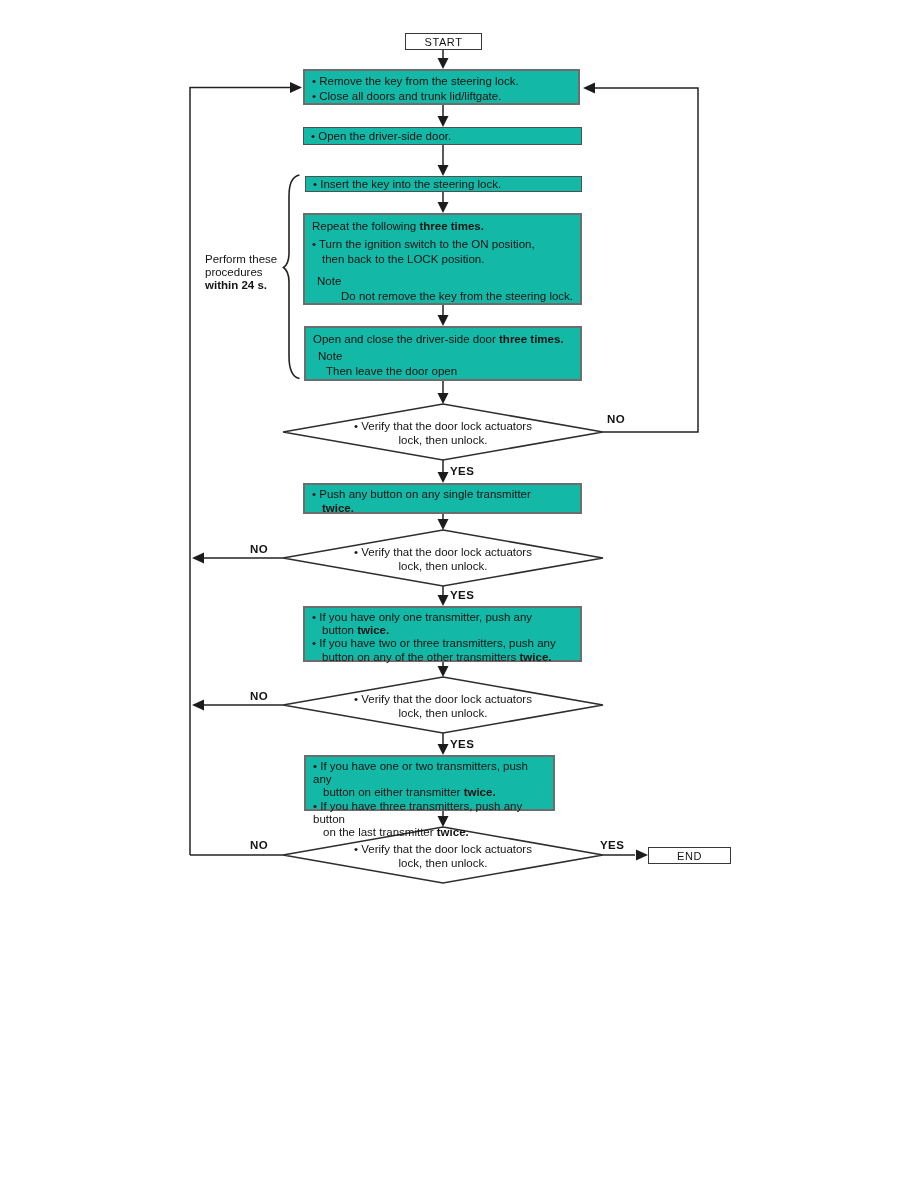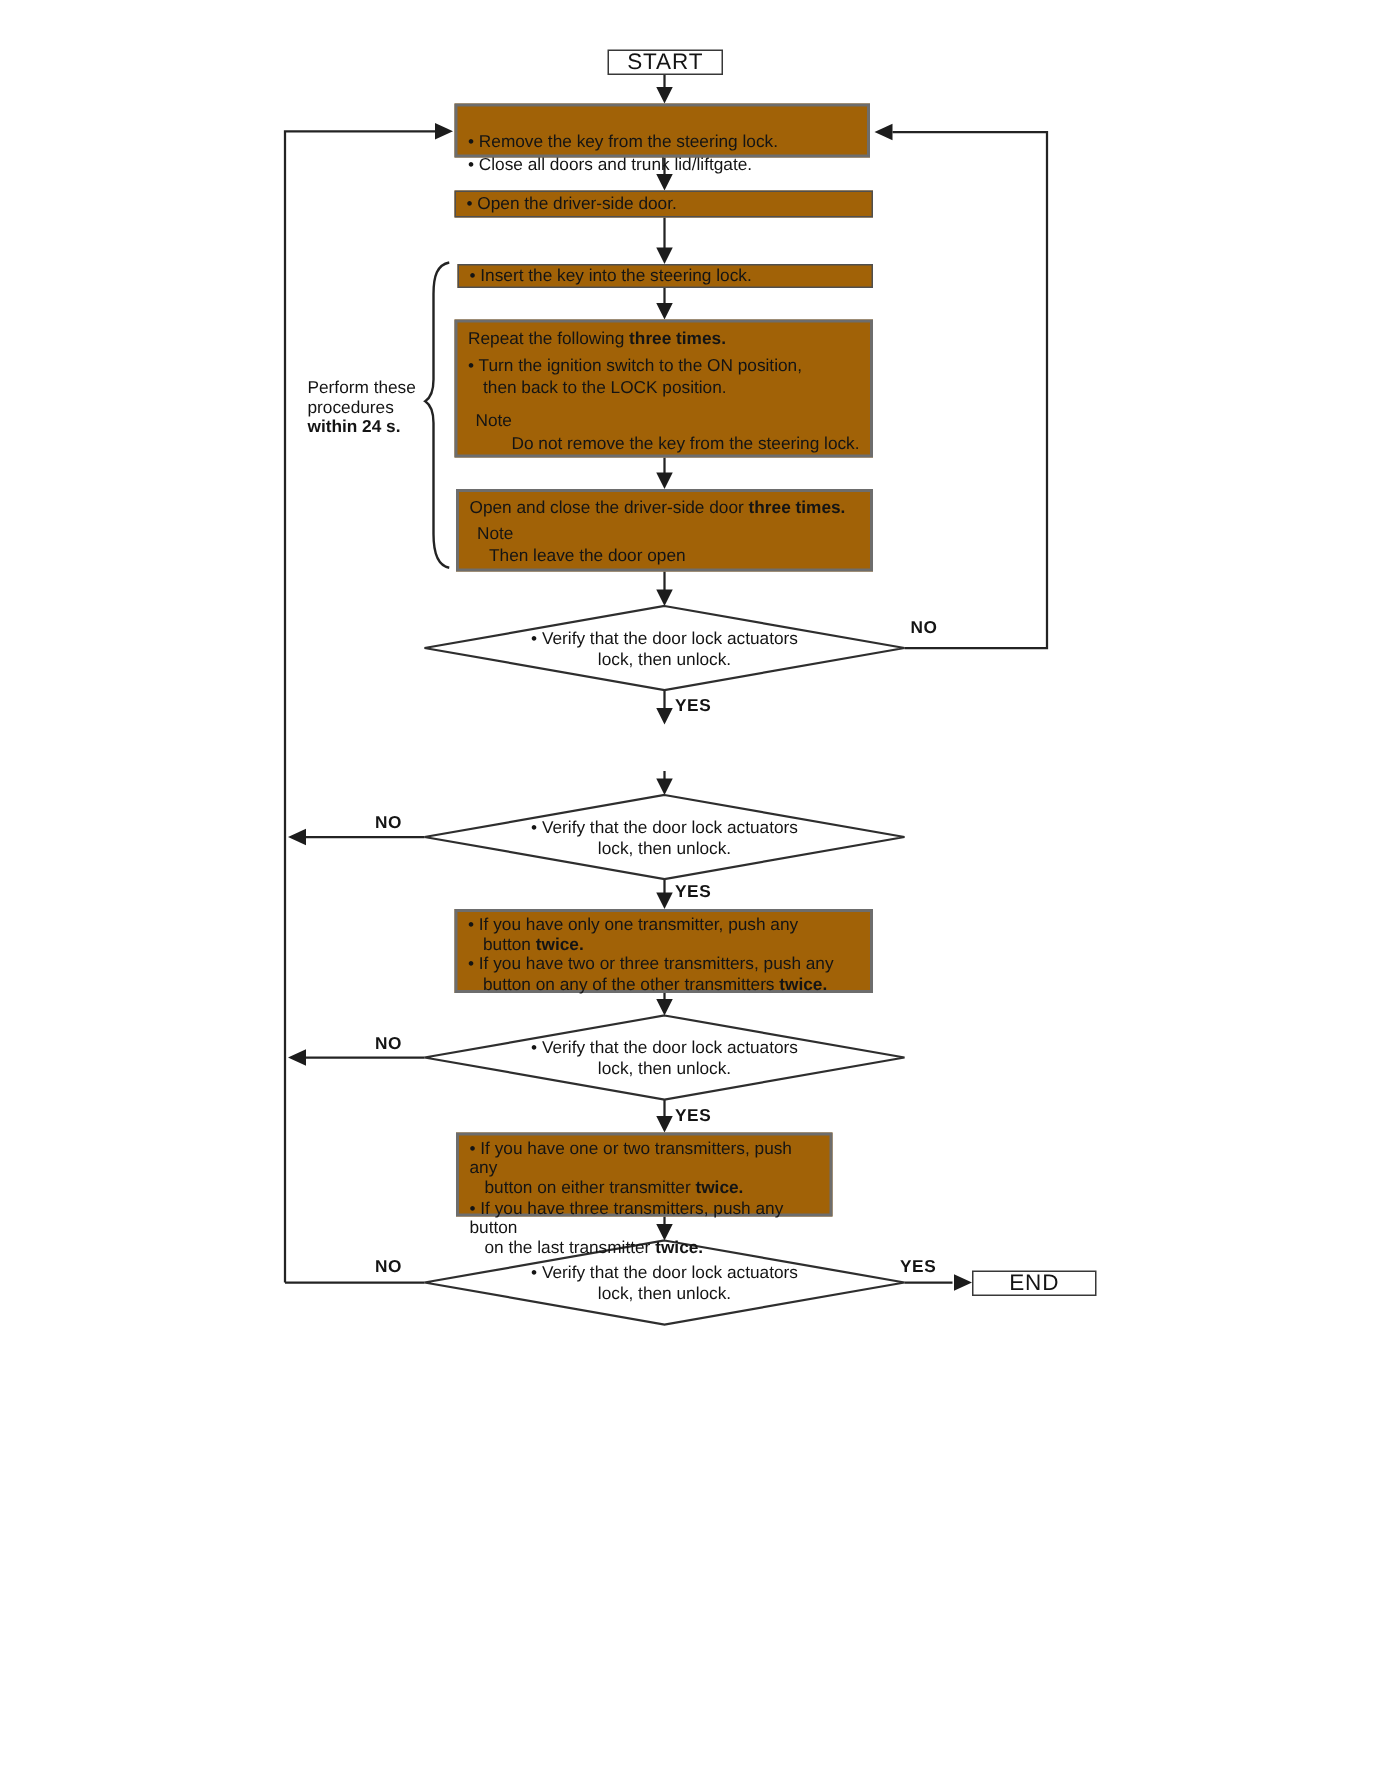--- a/index.html
+++ b/index.html
@@ -1,23 +1,23 @@
 <!DOCTYPE html>
 <html><head>
 <meta charset="utf-8">
 <style>
   html,body{margin:0;padding:0;background:#fff;}
   .canvas{position:relative;width:918px;height:1188px;background:#ffffff;overflow:hidden;
           font-family:"Liberation Sans","DejaVu Sans",sans-serif;color:#111;}
   svg.wires{position:absolute;left:0;top:0;width:918px;height:1188px;}
-  .pbox{position:absolute;background:#a16207;border:2px solid #6d6d6d;box-sizing:border-box;
-        font-size:11.5px;line-height:15px;color:#141414;padding:17px 6px 0 7px;}
+  .pbox{position:absolute;background:#14b8a6;border:2px solid #6d6d6d;box-sizing:border-box;
+        font-size:11.5px;line-height:15px;color:#141414;padding:3px 6px 0 7px;}
   .pbox.thin{border-width:1.6px;border-color:#4f4f4f;}
   .terminal{position:absolute;background:#fff;border:1.5px solid #383838;box-sizing:border-box;
-        font-size:15px;letter-spacing:.6px;color:#141414;display:flex;align-items:center;justify-content:center;}
+        font-size:11px;letter-spacing:.6px;color:#141414;display:flex;align-items:center;justify-content:center;}
   .dtext{position:absolute;width:240px;text-align:center;font-size:11.5px;line-height:14px;color:#141414;}
   .lbl{position:absolute;font-size:11.5px;font-weight:bold;letter-spacing:.4px;color:#141414;}
   .sidenote{position:absolute;left:205px;top:253px;font-size:11.5px;line-height:13.2px;color:#141414;}
   .ind{margin-left:10px;}
   .lh13 div{line-height:13.2px;}
   .notelab{margin-left:5px;}
   .gap{margin-top:7px;}
   b{font-weight:bold;}
 </style>
 </head>
@@ -101,20 +101,24 @@
     <div class="notelab gap">Note</div>
     <div style="margin-left:29px;">Do not remove the key from the steering lock.</div>
   </div>
 
   <div class="pbox" style="left:304px;top:326px;width:278px;height:55px;padding-top:4px;">
     <div><span>Open and close the driver-side door </span><b>three times.</b></div>
     <div class="notelab" style="margin-top:2px;">Note</div>
     <div style="margin-left:13px;">Then leave the door open</div>
   </div>
 
+  <div class="pbox" style="left:303px;top:483px;width:279px;height:31px;padding-top:2px;line-height:14px;">
+    <div>• Push any button on any single transmitter</div>
+    <div class="ind"><b>twice.</b></div>
+  </div>
 
   <div class="pbox lh13" style="left:303px;top:606px;width:279px;height:56px;padding-top:3px;">
     <div>• If you have only one transmitter, push any</div>
     <div class="ind"><span>button </span><b>twice.</b></div>
     <div>• If you have two or three transmitters, push any</div>
     <div class="ind"><span>button on any of the other transmitters </span><b>twice.</b></div>
   </div>
 
   <div class="pbox lh13" style="left:304px;top:755px;width:251px;height:56px;padding-top:3px;">
     <div>• If you have one or two transmitters, push any</div>

